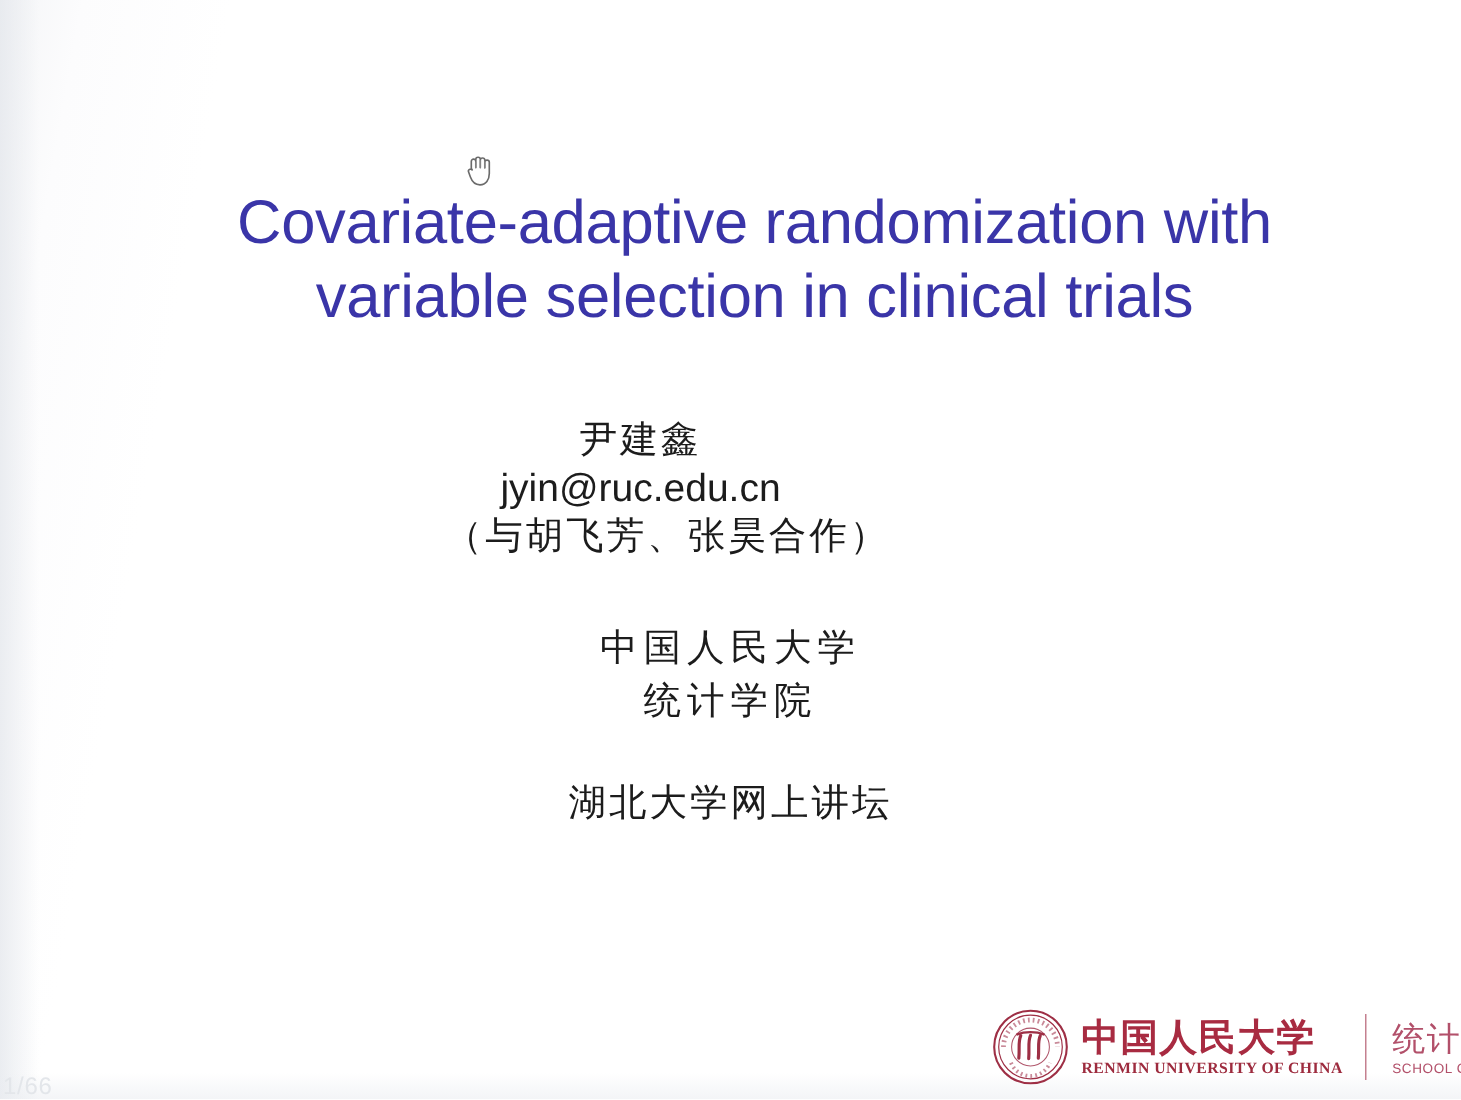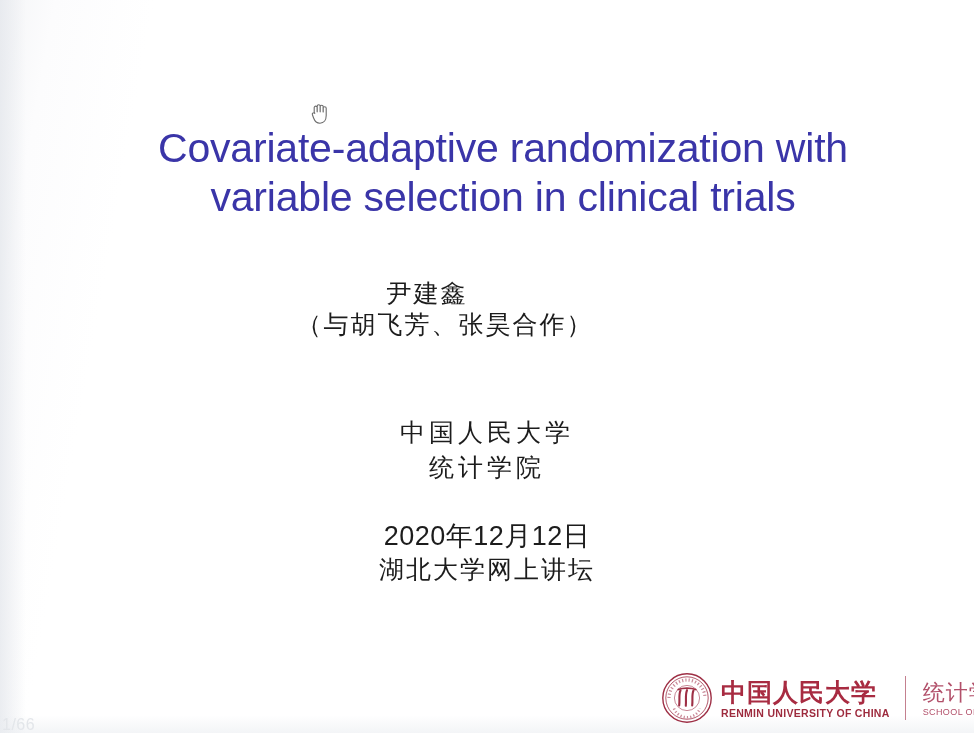--- a/index.html
+++ b/index.html
@@ -143,21 +143,21 @@
   }
   .logo-cn-main {
     font-family: "Liberation Serif", serif;
     font-size: 25px;
     line-height: 27px;
     color: #a82b41;
     letter-spacing: 1px;
     font-weight: bold;
   }
   .logo-cn-sub {
-    font-family: Liberation Sans, sans-serif;
+    font-family: Liberation Serif, serif;
     font-size: 10.5px;
     line-height: 14px;
     color: #9d2b3e;
     letter-spacing: 0.3px;
     font-weight: bold;
     white-space: nowrap;
   }
   .logo-divider {
     width: 1px;
     height: 44px;
@@ -216,30 +216,30 @@
   <div id="edge-shade-left"></div>
   <div id="edge-shade-bottom"></div>
 
   <div class="title-block">
     <span class="title-line">Covariate-adaptive randomization with</span>
     <span class="title-line">variable selection in clinical trials</span>
   </div>
 
   <div class="author-block">
     <div class="author-name">尹建鑫</div>
+    <div class="author-email">jyin@ruc.edu.cn</div>
     <div class="author-collab">（与胡飞芳、张昊合作）</div>
   </div>
 
   <div class="affil-block">
     <div>中国人民大学</div>
     <div>统计学院</div>
   </div>
 
   <div class="date-block">
-    <div class="date-line">2020年12月12日</div>
     <div class="venue-line">湖北大学网上讲坛</div>
   </div>
 
   <div id="logo">
 
     <div id="seal">
       <svg width="52" height="52" viewBox="0 0 52 52" aria-hidden="true">
         <circle cx="26" cy="26" r="24.2" fill="none" stroke="#9e2f45" stroke-width="1.4"></circle>
         <circle cx="26" cy="26" r="21.2" fill="none" stroke="#9e2f45" stroke-width="0.8"></circle>
         <circle cx="26" cy="26" r="12.6" fill="none" stroke="#b0566b" stroke-width="0.7"></circle>

